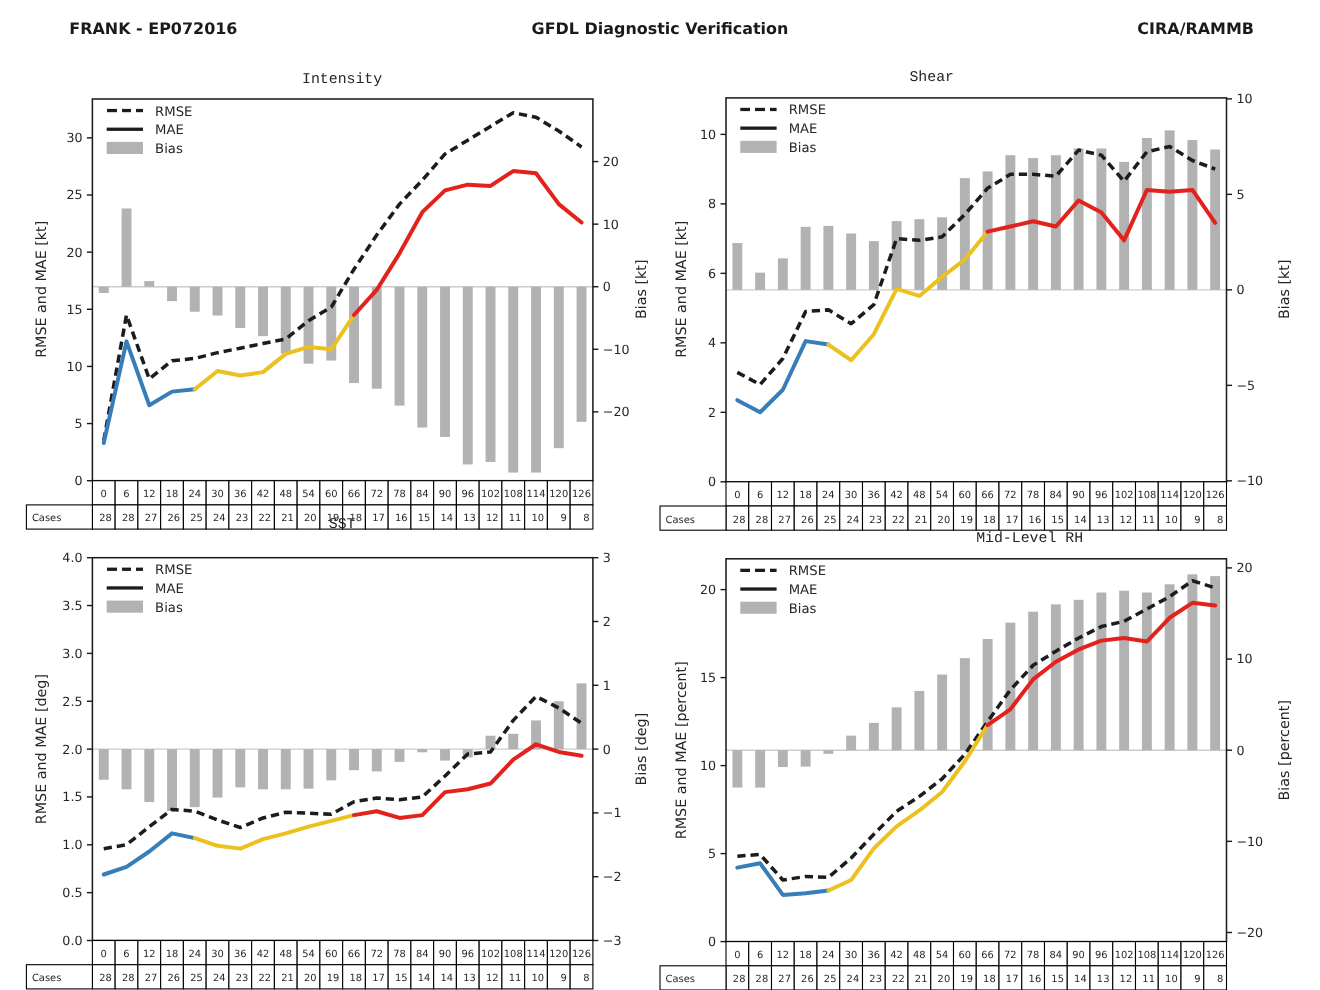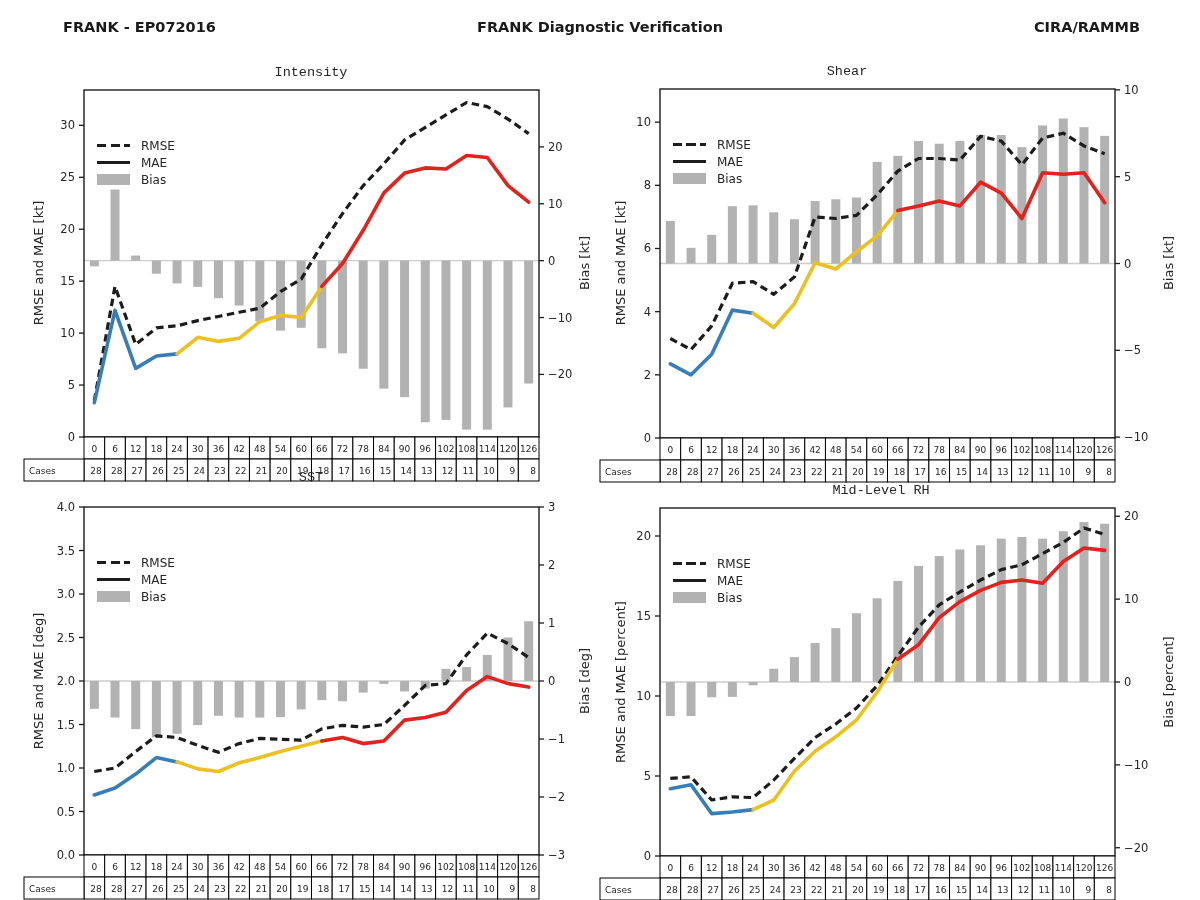--- a/index.html
+++ b/index.html
@@ -5,21 +5,21 @@
   html,body{margin:0;padding:0;background:#ffffff;}
   body{width:1200px;height:900px;font-family:"DejaVu Sans", sans-serif;color:#262626;}
   #fig{position:relative;width:1200px;height:900px;background:#fff;overflow:hidden;}
   #plots{position:absolute;left:0;top:0;}
   .hdr-item{position:absolute;top:19px;font-weight:bold;font-size:14.5px;color:#1a1a1a;white-space:nowrap;}
   #h-left{left:63px;}
   #h-center{left:600px;transform:translateX(-50%);}
   #h-right{right:60px;}
   .ptitle{position:absolute;transform:translateX(-50%);font-size:13.5px;color:#262626;white-space:nowrap;font-family:Liberation Mono, monospace;}
   .ylab{position:absolute;transform:translate(-50%,-50%) rotate(-90deg);font-size:13px;color:#262626;white-space:nowrap;}
-  .legend{position:absolute;display:flex;flex-direction:column;margin-top:45px;}
+  .legend{position:absolute;display:flex;flex-direction:column;}
   .li{display:flex;align-items:center;height:17px;}
   .sw{width:33px;margin-right:11px;flex:0 0 33px;}
   .sw-dash{height:3.5px;background-image:repeating-linear-gradient(to right,#1c1c1c 0px,#1c1c1c 9px,transparent 9px,transparent 13.5px);}
   .sw-solid{height:3.5px;background:#1c1c1c;}
   .sw-bar{height:11px;background:#b2b2b2;}
   .li span.lbl{font-size:12px;color:#262626;}
 </style>
 </head>
 <body>
 
@@ -632,27 +632,27 @@
           <text x="1104.659090909091" y="871" text-anchor="middle" font-size="9" fill="#262626">126</text>
           <rect x="1094.318181818182" y="878" width="20.681818181818183" height="22" fill="#ffffff" stroke="#000000" stroke-width="1"></rect>
           <text x="1112.0000000000002" y="893" text-anchor="end" font-size="9" fill="#262626">8</text>
           <rect x="600" y="878" width="60" height="22" fill="#ffffff" stroke="#000000" stroke-width="1"></rect>
           <text x="605" y="893" text-anchor="start" font-size="9" fill="#262626">Cases</text>
         </g>
       </g>
     </svg>
 
   <div class="hdr-item" id="h-left">FRANK - EP072016</div>
-  <div class="hdr-item" id="h-center">FRANK Diagnostic Verification</div>
+  <div class="hdr-item" id="h-center">GFDL Diagnostic Verification</div>
   <div class="hdr-item" id="h-right">CIRA/RAMMB</div>
 
   <div class="ptitle" style="left:311px;top:65px">Intensity</div>
   <div class="ptitle" style="left:847px;top:64px">Shear</div>
   <div class="ptitle" style="left:311px;top:470px">SST</div>
-  <div class="ptitle" style="left:881px;top:483px">Mid-Level RH</div>
+  <div class="ptitle" style="left:936px;top:483px">Mid-Level RH</div>
 
   <div class="ylab" style="left:38px;top:263px">RMSE and MAE [kt]</div>
   <div class="ylab" style="left:584px;top:263px">Bias [kt]</div>
   <div class="ylab" style="left:620px;top:263px">RMSE and MAE [kt]</div>
   <div class="ylab" style="left:1168px;top:263px">Bias [kt]</div>
   <div class="ylab" style="left:38px;top:681px">RMSE and MAE [deg]</div>
   <div class="ylab" style="left:584px;top:681px">Bias [deg]</div>
   <div class="ylab" style="left:620px;top:682px">RMSE and MAE [percent]</div>
   <div class="ylab" style="left:1168px;top:682px">Bias [percent]</div>
 

